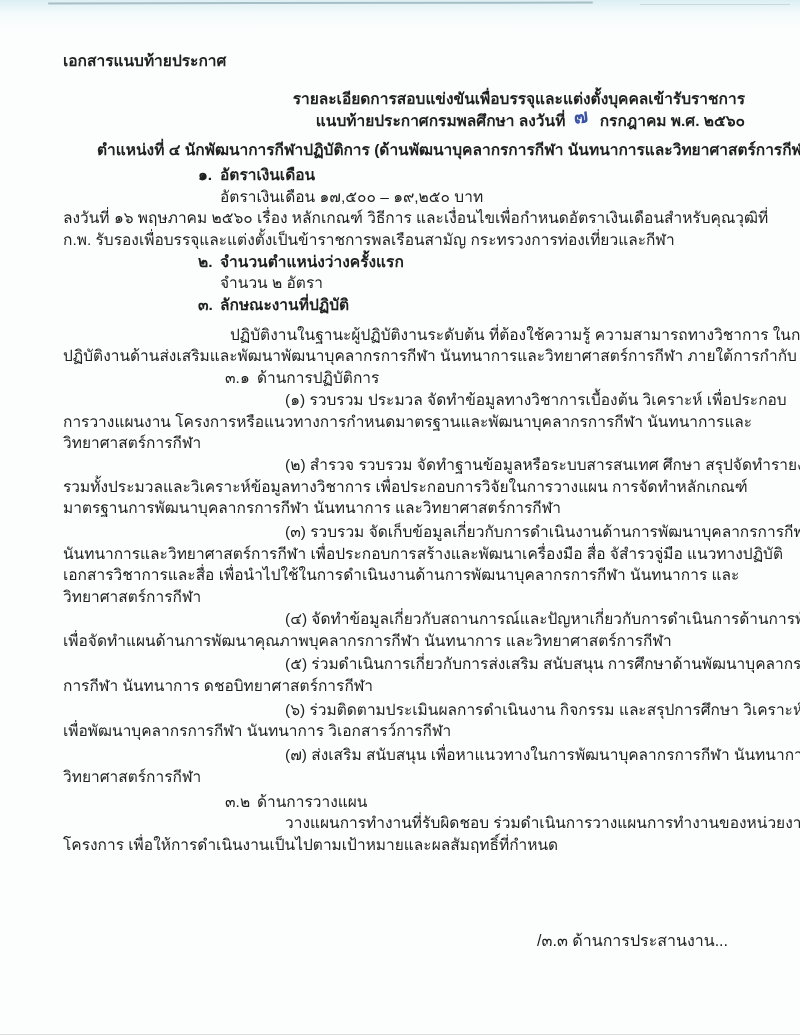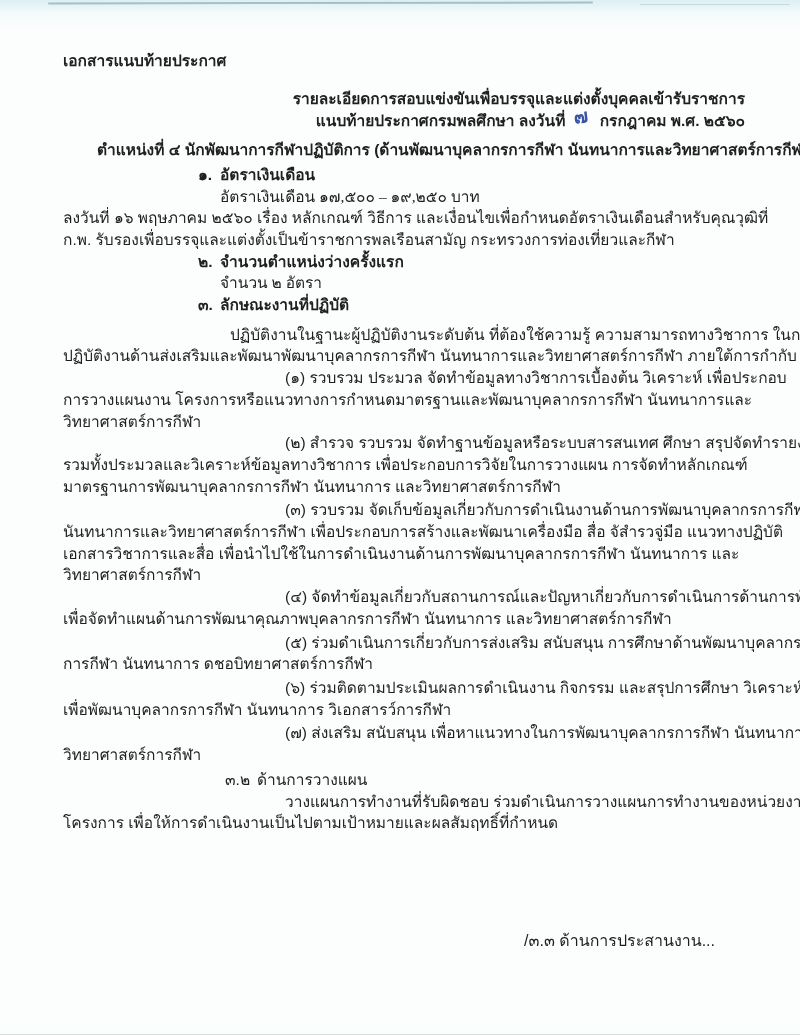--- a/index.html
+++ b/index.html
@@ -26,41 +26,41 @@
   .page { position:relative; padding:50px 55px 0 63px; font-size:15.5px; line-height:21.7px; }
   .line { white-space:nowrap; }
   .right  { text-align:left; }
   .center { text-align:right; }
   .bold   { font-weight:bold; }
   .u { text-underline-offset:3px; text-decoration-thickness:1.5px; }
 
   .mb-title { margin-bottom:16px; }
   .pos      { margin-left:34px; margin-top:7px; }
   .ind-num  { margin-left:135px; }
-  .ind-a    { margin-left:157px;font-family:Liberation Serif, serif; }
+  .ind-a    { margin-left:157px; }
   .ind-b    { margin-left:167px; }
   .ind-sub  { margin-left:162px; }
   .ind-item { margin-left:222px; }
   .mt3 { margin-top:3px; }
   .mt2 { margin-top:2px; }
   .mt8 { margin-top:8px; }
 
   .snum   { display:inline-block; width:22px; }
   .subnum { display:inline-block; width:32px; }
 
   .hand {
     color:#3a53a4;
     display:inline-block;
     font-size:19px;
     font-weight:bold;
     transform:rotate(-7deg) translateY(-3px);
     margin:0 11px 0 9px;
   }
 
-  .footer-note { position:absolute; top:928px; right:85px; white-space:nowrap; }
+  .footer-note { position:absolute; top:928px; right:72px; white-space:nowrap; }
 </style>
 </head>
 <body>
 
 <div class="scan-tint"></div>
 <div class="scan-line"></div>
 <div class="scan-line-2"></div>
 <div class="scan-bottom"></div>
 
 <div class="page">
@@ -88,20 +88,23 @@
     <span class="snum">๒.</span><span class="u">จำนวนตำแหน่งว่างครั้งแรก</span>
   </div>
   <div class="line ind-a">จำนวน ๒ อัตรา</div>
 
   <div class="line ind-num bold">
     <span class="snum">๓.</span><span class="u">ลักษณะงานที่ปฏิบัติ</span>
   </div>
   <div class="line ind-b mt8">ปฏิบัติงานในฐานะผู้ปฏิบัติงานระดับต้น ที่ต้องใช้ความรู้ ความสามารถทางวิชาการ ในการทำงาน</div>
   <div class="line">ปฏิบัติงานด้านส่งเสริมและพัฒนาพัฒนาบุคลากรการกีฬา นันทนาการและวิทยาศาสตร์การกีฬา ภายใต้การกำกับ</div>
 
+  <div class="line ind-sub">
+    <span class="subnum">๓.๑</span><span>ด้านการปฏิบัติการ</span>
+  </div>
 
   <div class="line ind-item">(๑) รวบรวม ประมวล จัดทำข้อมูลทางวิชาการเบื้องต้น วิเคราะห์ เพื่อประกอบ</div>
   <div class="line">การวางแผนงาน โครงการหรือแนวทางการกำหนดมาตรฐานและพัฒนาบุคลากรการกีฬา นันทนาการและ</div>
   <div class="line">วิทยาศาสตร์การกีฬา</div>
 
   <div class="line ind-item">(๒) สำรวจ รวบรวม จัดทำฐานข้อมูลหรือระบบสารสนเทศ ศึกษา สรุปจัดทำรายงาน</div>
   <div class="line">รวมทั้งประมวลและวิเคราะห์ข้อมูลทางวิชาการ เพื่อประกอบการวิจัยในการวางแผน การจัดทำหลักเกณฑ์</div>
   <div class="line">มาตรฐานการพัฒนาบุคลากรการกีฬา นันทนาการ และวิทยาศาสตร์การกีฬา</div>
 
   <div class="line ind-item mt2">(๓) รวบรวม จัดเก็บข้อมูลเกี่ยวกับการดำเนินงานด้านการพัฒนาบุคลากรการกีฬา</div>

